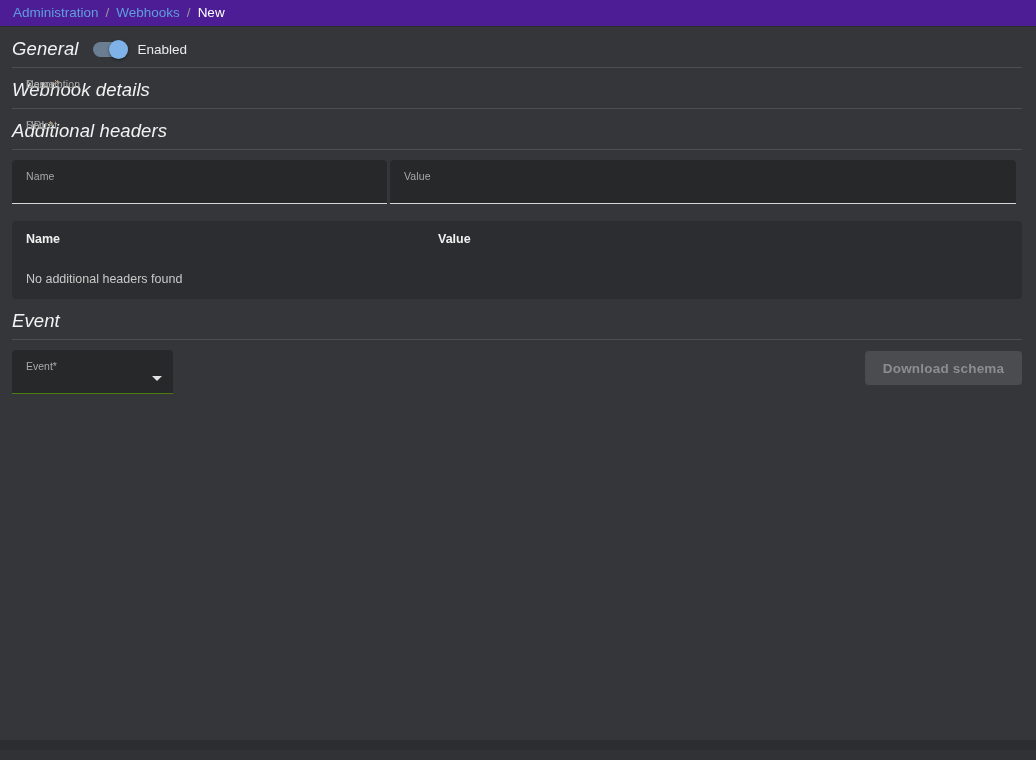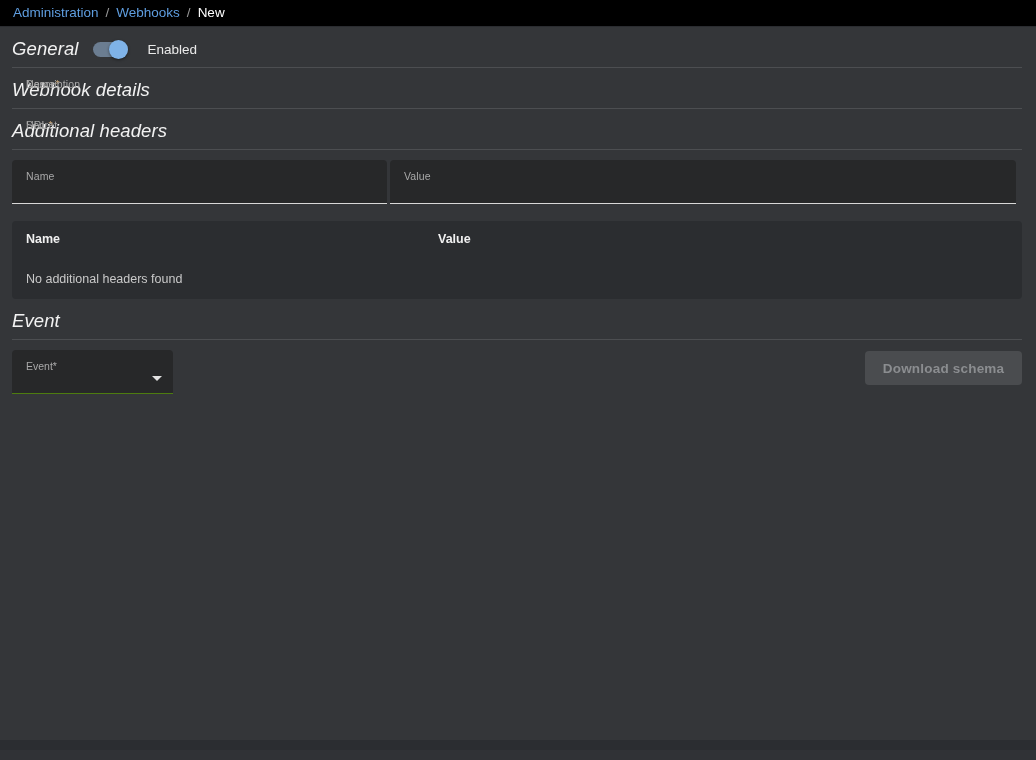--- a/index.html
+++ b/index.html
@@ -13,21 +13,21 @@
   body {
     background: #303236;
     font-family: "Liberation Sans", sans-serif;
     color: #e8e8e8;
     -webkit-font-smoothing: antialiased;
   }
 
   
   .breadcrumb-bar {
     height: 27px;
-    background: #000000;
+    background: #4c1d95;
     display: flex;
     align-items: center;
     padding: 0 0 0 13px;
     border-bottom: 1px solid #2a2c30;
   }
   .crumb-link {
     color: #5f9ee0;
     font-size: 13.5px;
     text-decoration: none;
     line-height: 1;
@@ -81,21 +81,20 @@
     height: 1px;
     background: #4c4e51;
     margin-top: 8px;
   }
 
   
   .toggle-wrap {
     display: flex;
     align-items: center;
     margin-left: 14px;
-    gap: 10px;
   }
   .toggle {
     position: relative;
     width: 35px;
     height: 15px;
     border-radius: 8px;
     background: #6b7d91;
     cursor: pointer;
   }
   .toggle .knob {

